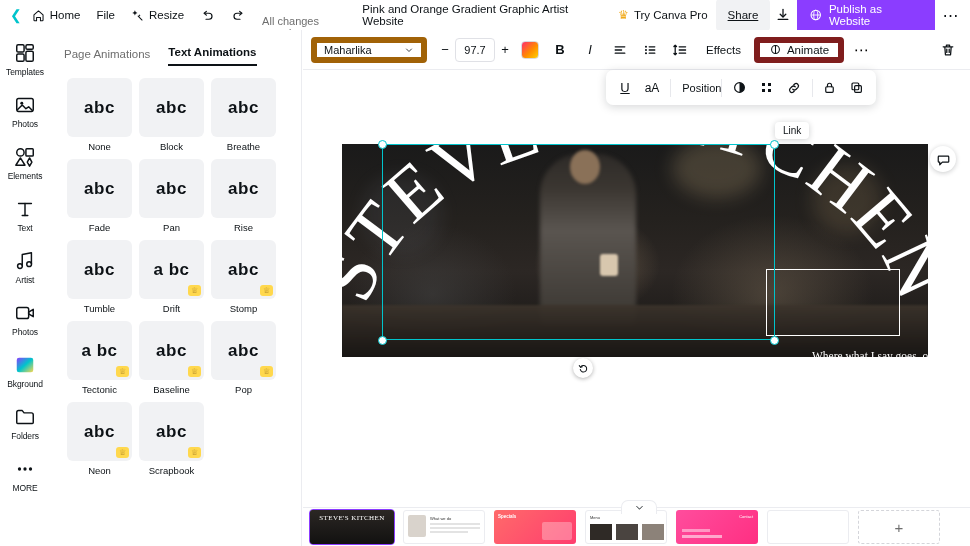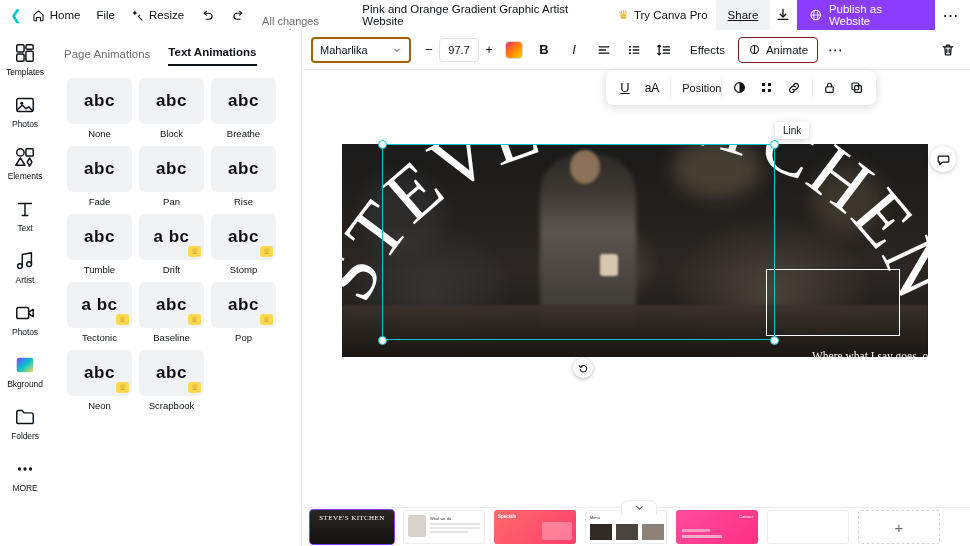--- a/index.html
+++ b/index.html
@@ -68,40 +68,40 @@
   }
   #panel-tabs { display:flex; height:36px; align-items:flex-end; padding:0 14px; gap:18px; }
   .ptab { font-size:11.5px; color:#6e6e6e; padding-bottom:6px; cursor:pointer; }
   .ptab.active { color:#0d1216; border-bottom:2px solid #0d1216; font-weight:bold; }
   #anim-grid {
     display:grid; grid-template-columns: repeat(3, 65px); gap:7px 7px;
     padding: 12px 0 0 17px;
   }
   .anim-cell { width:65px; cursor:pointer; }
   .anim-thumb {
-    width:65px; height:46px; background:#f1f2f4; border-radius:6px;
+    width:65px; height:59px; background:#f1f2f4; border-radius:6px;
     display:flex; align-items:center; justify-content:center;
     position:relative; overflow:hidden;
   }
   .abc { font-size:17px; font-weight:bold; color:#0d1216; letter-spacing:.5px;}
   .crown-badge {
     position:absolute; right:3px; bottom:3px; font-size:8px; color:#b28a2a;
     background:#ffd84d; border-radius:3px; width:13px; height:11px;
     display:flex; align-items:center; justify-content:center;
   }
   .anim-name { font-size:9.5px; color:#0d1216; text-align:center; margin-top:4px; }
 
   
   #toolbar {
     position:absolute; left:303px; top:30px; width:667px; height:40px;
     background:#fff; border-bottom:1px solid #ebecf0;
     display:flex; align-items:center; gap:4px; padding-left:8px;
   }
   #font-select {
-    width:100px; height:26px; border:2px solid #a16207; border-radius:4px;
+    width:116px; height:26px; border:6px solid #a16207; border-radius:4px;
     display:flex; align-items:center; justify-content:space-between;
     padding:0 7px; font-size:11px; cursor:pointer; color:#0d1216;
   }
   #size-ctl {
     display:flex; align-items:center; gap:2px; margin-left:6px;
   }
   .sz-btn { width:16px;height:22px;display:flex;align-items:center;justify-content:center;
     font-size:13px;color:#0d1216;cursor:pointer;}
   #size-val {
     width:40px;height:24px;border:1px solid #e0e1e6;border-radius:4px;
@@ -113,21 +113,21 @@
   }
   #color-swatch {
     width:18px;height:18px;border-radius:4px;border:1px solid #d9dade;
     background: linear-gradient(135deg,#ff2d6f,#ff8a00 55%,#ffd000);
     position:relative;
   }
   #effects-btn, #animate-btn {
     height:26px;border-radius:4px;padding:0 9px;display:flex;align-items:center;
     gap:5px;font-size:11.5px;cursor:pointer;color:#0d1216;
   }
-  #animate-btn { border:1px solid #7f1d1d;text-align:right; }
+  #animate-btn { border:6px solid #7f1d1d;text-align:right; }
   #tb-more { width:26px;height:26px;display:flex;align-items:center;justify-content:center;
     border-radius:4px;cursor:pointer;font-size:15px;}
   #trash-btn { position:absolute; right:10px; top:8px; width:24px;height:24px;
     display:flex;align-items:center;justify-content:center;cursor:pointer;}
 
   
   #float-bar {
     position:absolute; left:606px; top:70px; width:270px; height:35px;
     background:#fff; border-radius:7px; box-shadow:0 2px 10px rgba(14,19,24,.17);
     display:flex; align-items:center; gap:3px; padding:0 7px; z-index:30;

